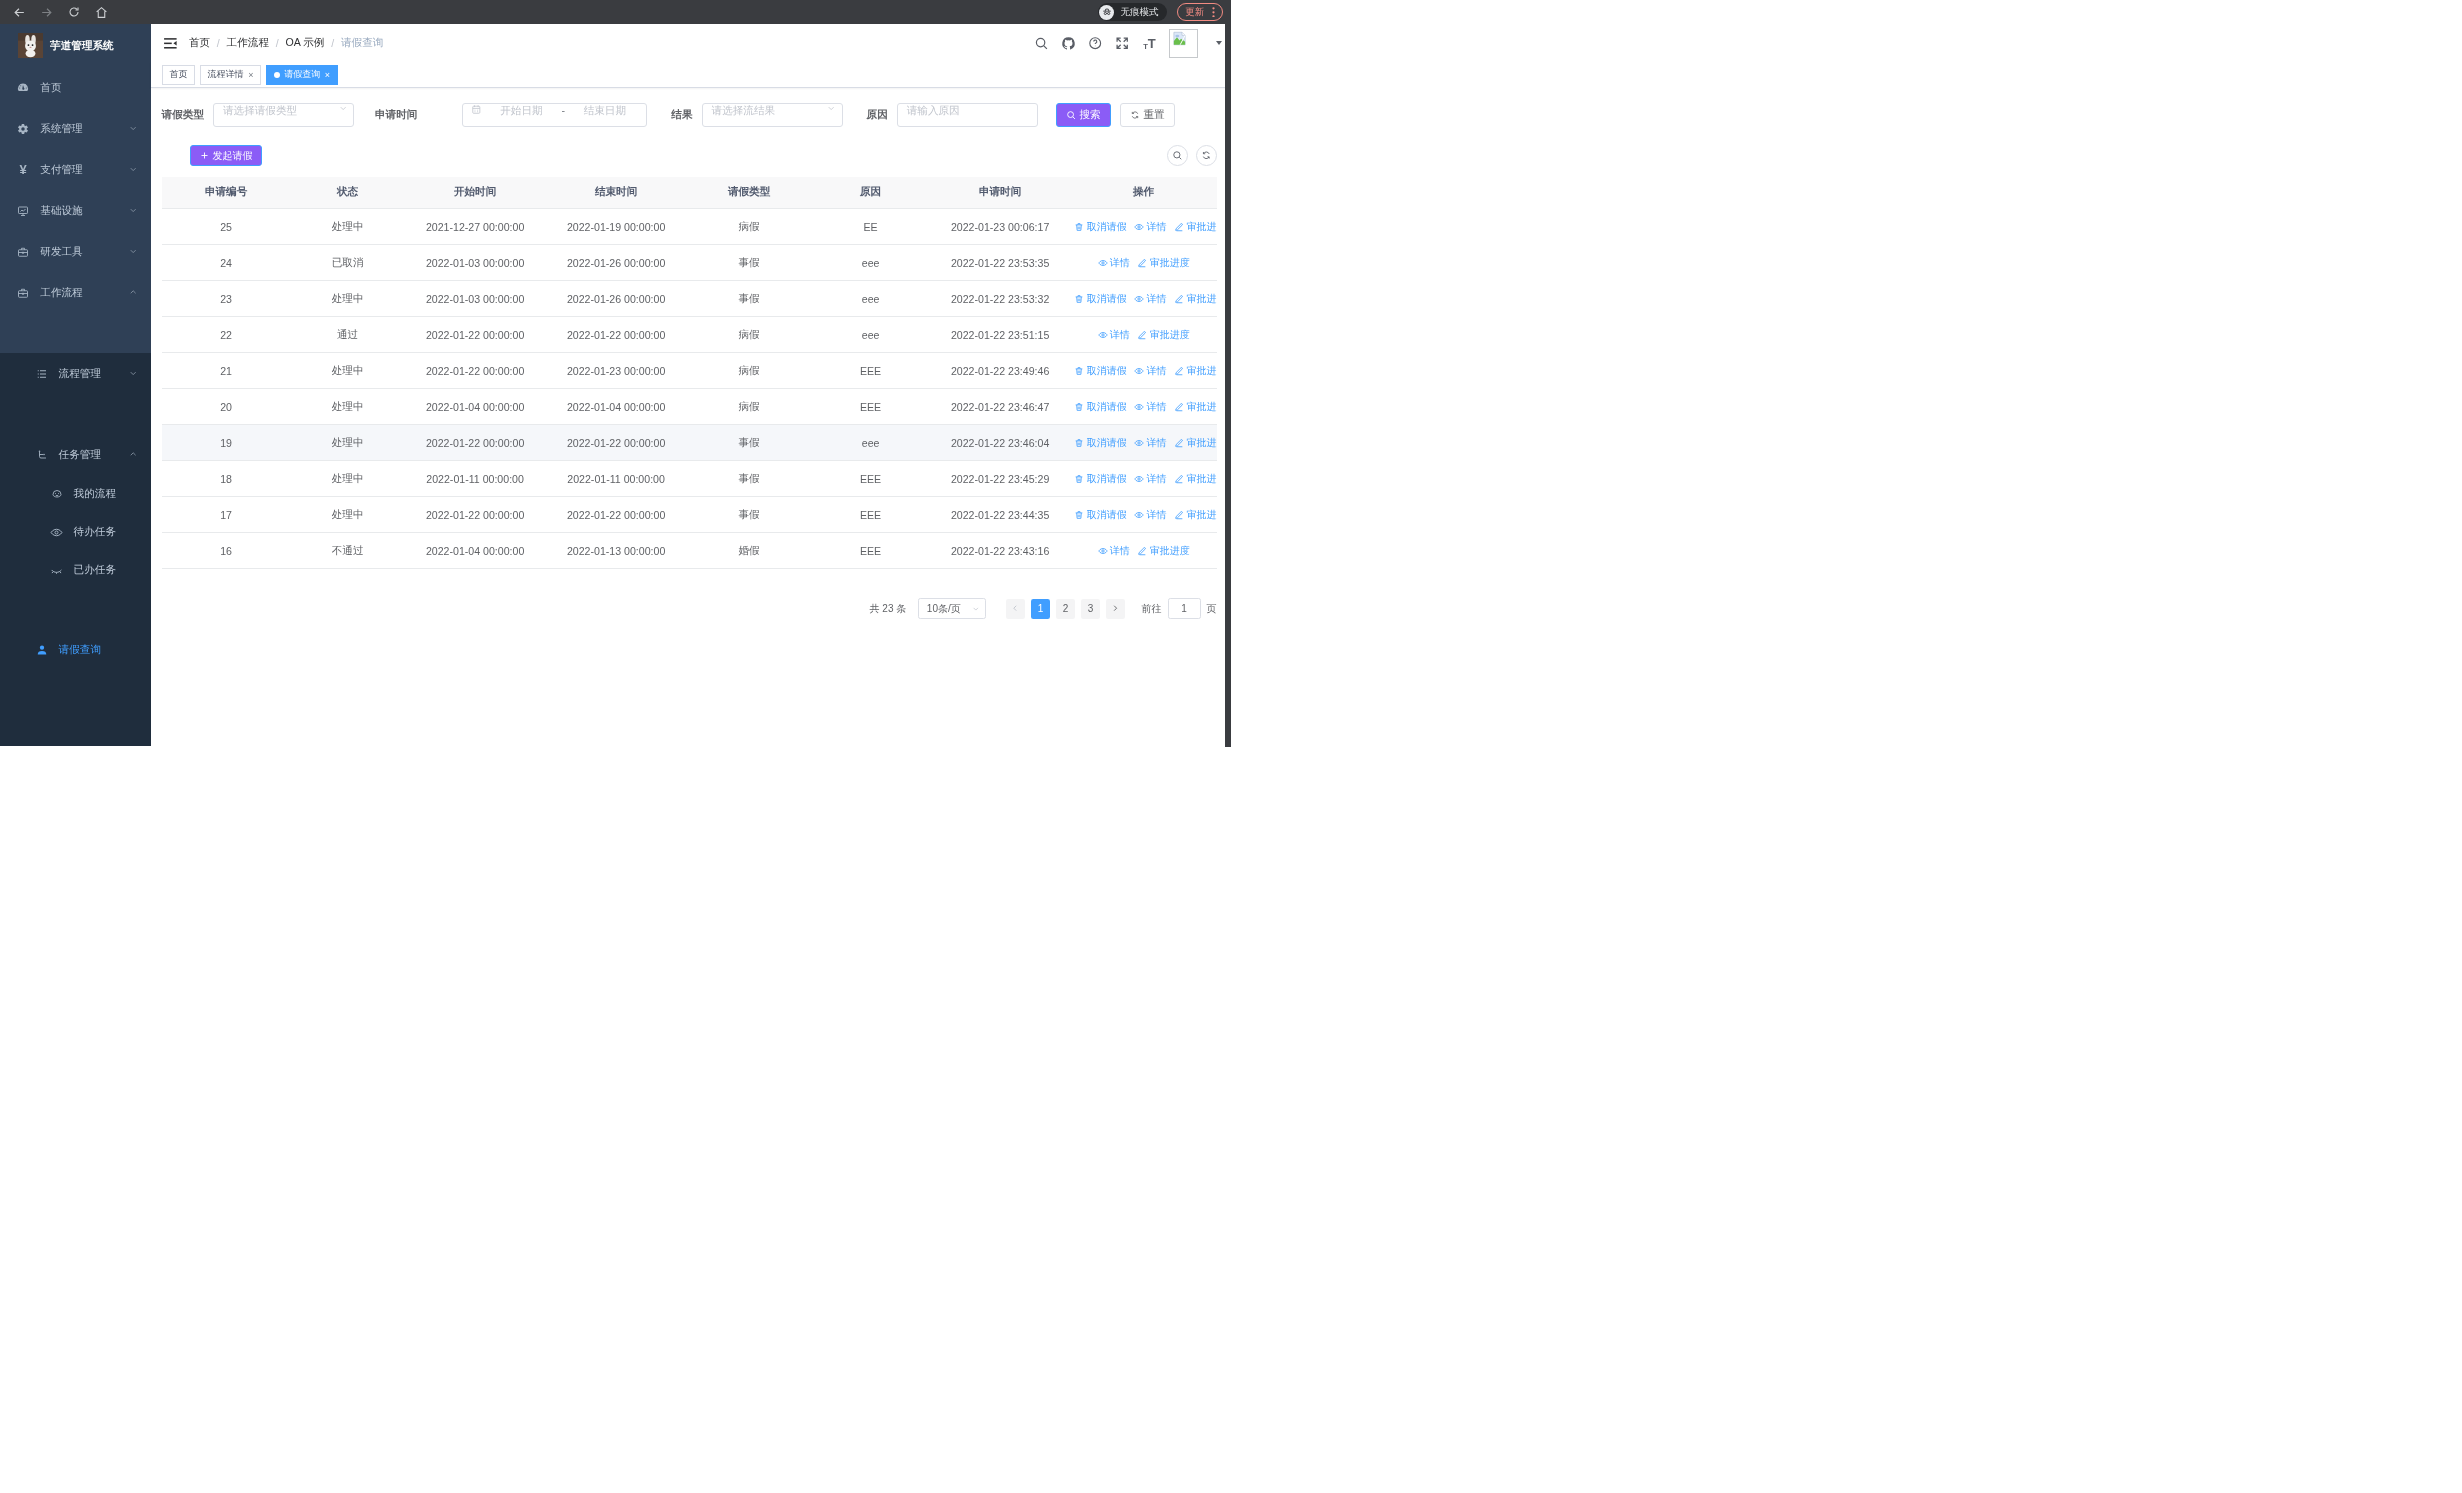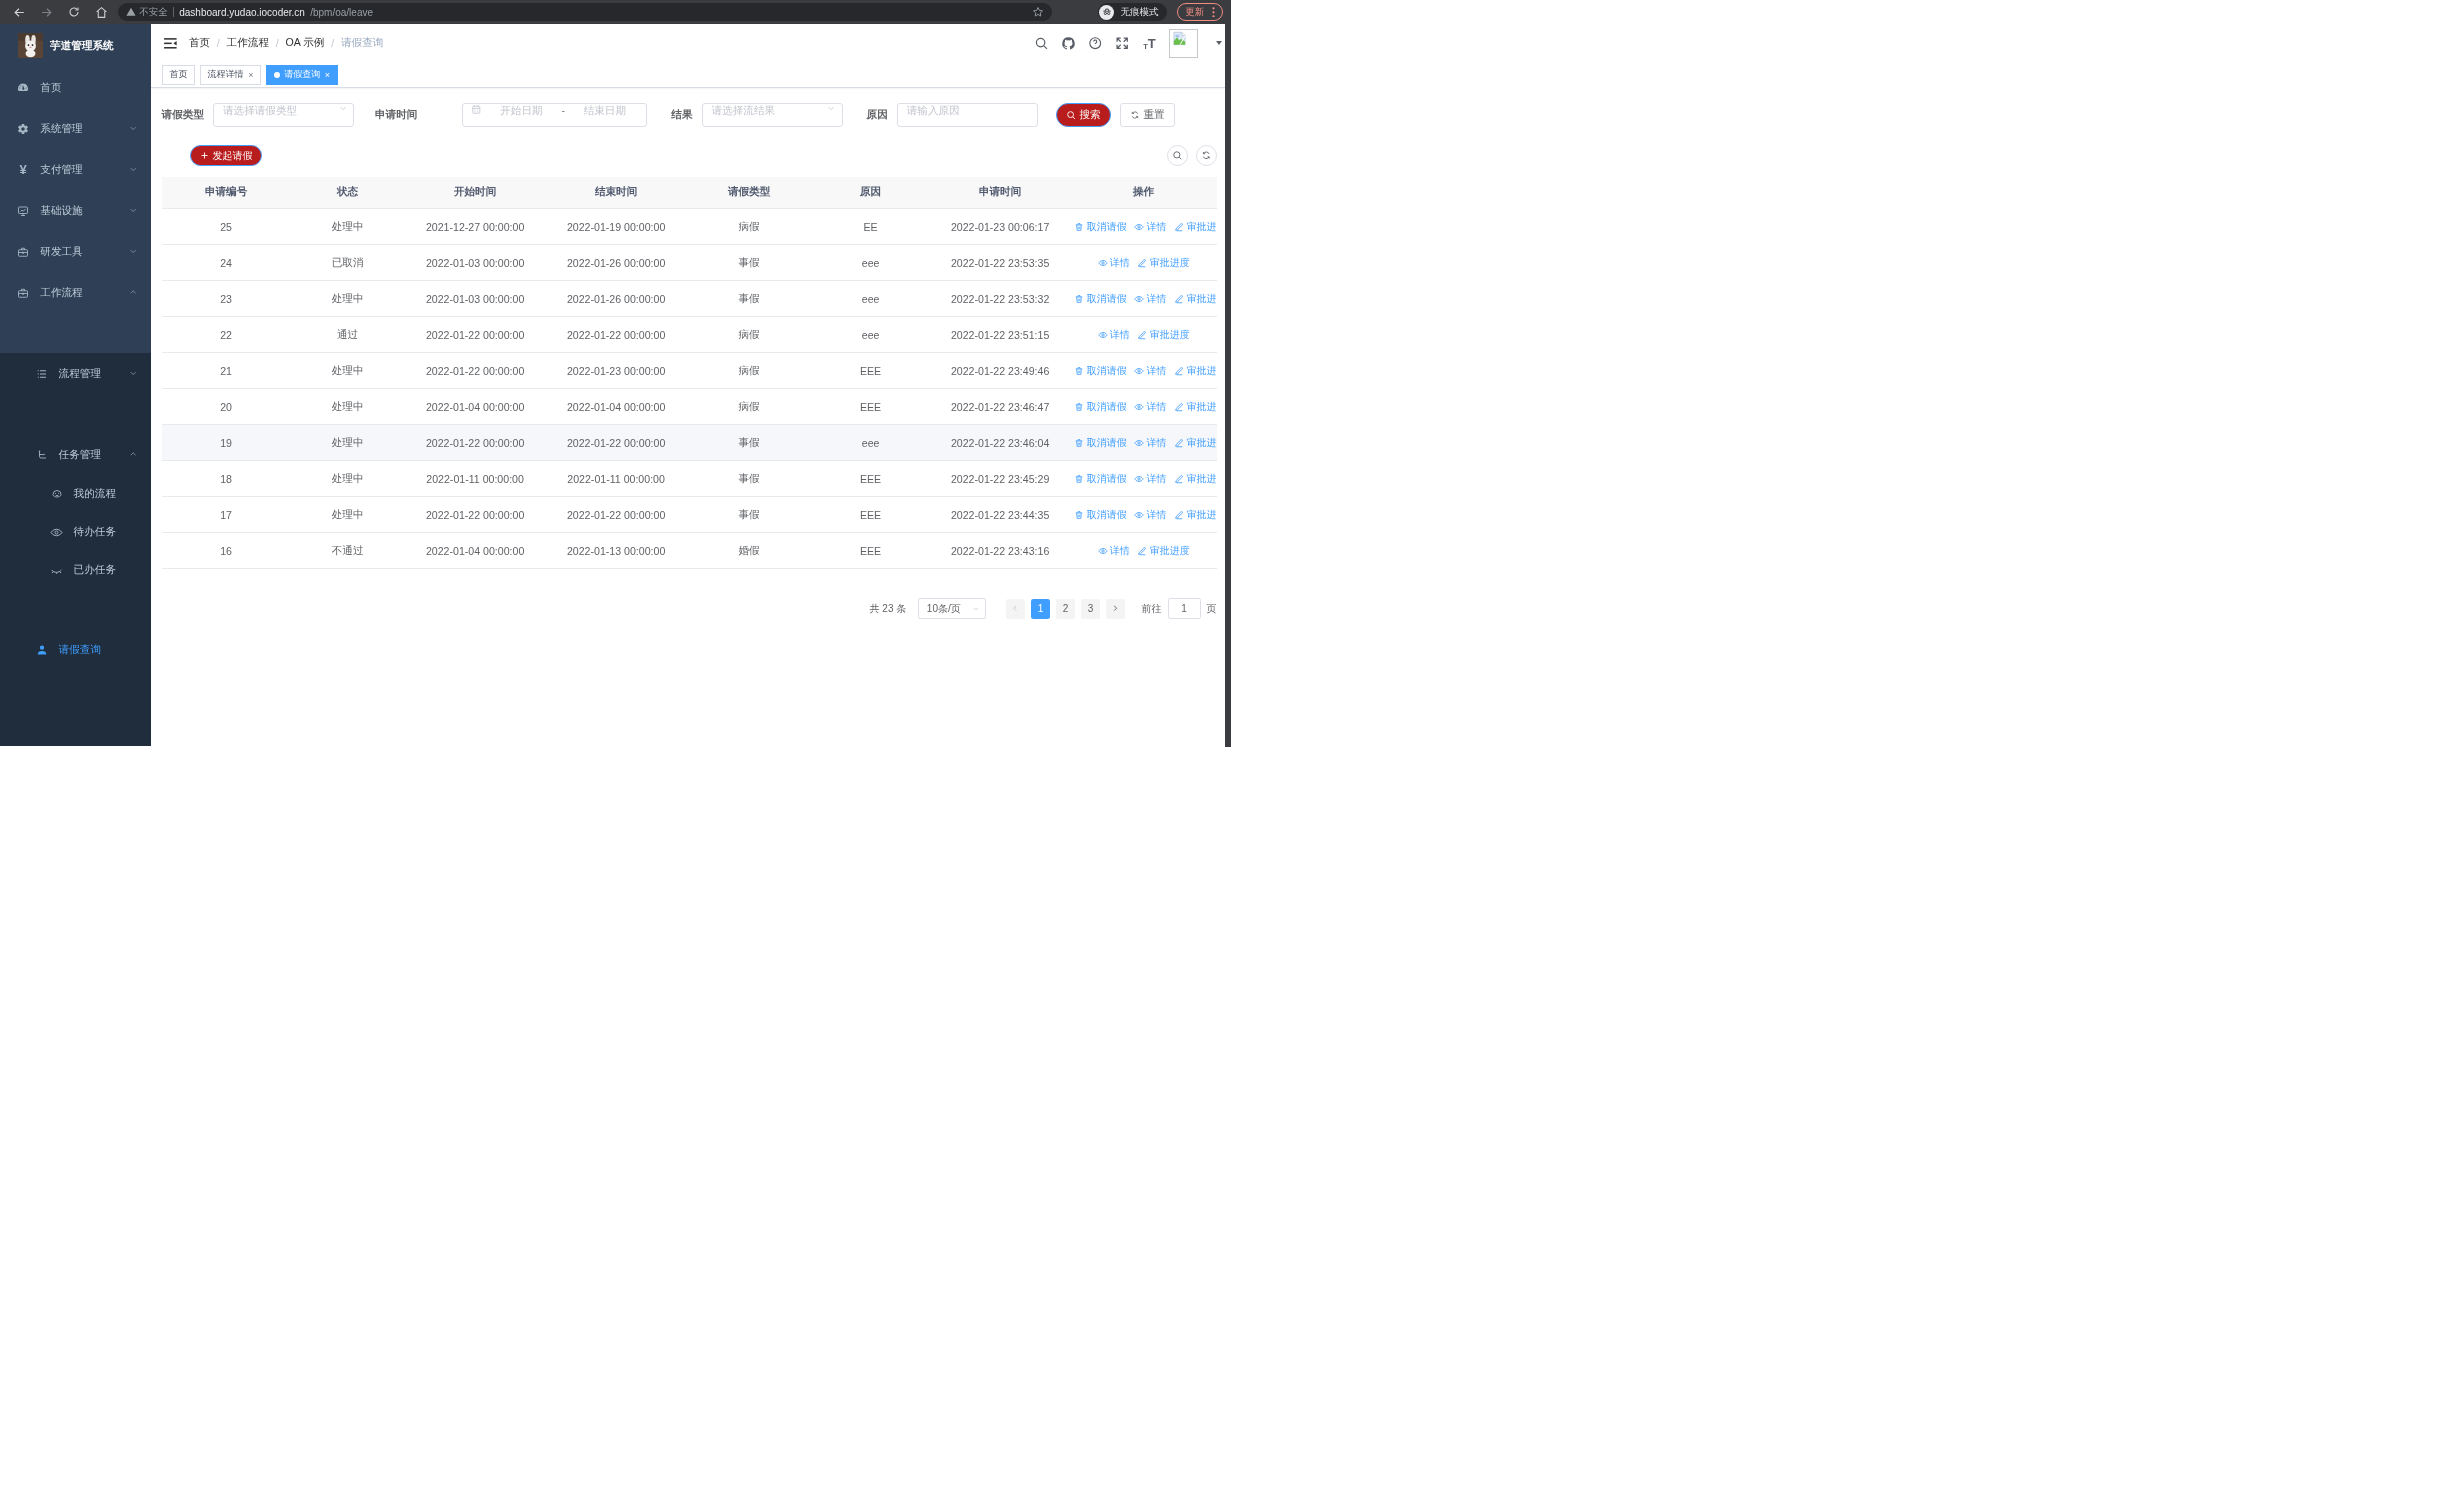--- a/index.html
+++ b/index.html
@@ -65,21 +65,21 @@
   .f-label { font-weight:bold; color:#606266; font-size:10.6px; margin-right:9px; white-space:nowrap; }
   .ctrl { height:24px; border:0.8px solid #dcdfe6; border-radius:3px; background:#fff; display:flex; align-items:flex-start; color:#c0c4cc; font-size:10.6px; }
   .sel { width:141px; padding:0 6px 0 9px; justify-content:space-between; }
   .sel .chevd { color:#c0c4cc; }
   .daterange { width:185px; padding:0 7.6px; gap:6px;margin-left:36px; }
   .daterange .dsep { color:#757a80; }
   .daterange span.ph { flex:1; text-align:center; }
   .txt { width:141px; padding:0 9px; }
   .gap1 { width:21px; } .gap2 { width:24px; }
   .btn { height:24px; border-radius:3px; font-size:10.6px; display:flex; align-items:center; justify-content:center; gap:3.8px; cursor:pointer; border:0.8px solid #dcdfe6; background:#fff; color:#606266; }
-  .btn.primary { background:#b91c1c; border-color:#409eff; color:#fff;border-radius:12px; }
+  .btn.primary { background:#8b5cf6; border-color:#409eff; color:#fff; }
   .btn-search { width:55px; margin-left:18px; }
   .btn-reset { width:55px; margin-left:9px; }
 
   
   .toolbar { margin-top:18px; display:flex; align-items:center;padding-left:28px; }
   .btn-create { height:20.5px; font-size:10px; padding:0 9px; }
   .toolbar-right { margin-left:auto; display:flex; gap:7.6px; }
   .circle-btn { width:21px; height:21px; border-radius:50%; border:0.8px solid #dcdfe6; color:#5a5e66; display:flex; align-items:center; justify-content:center; background:#fff; cursor:pointer; }
 
   
@@ -123,35 +123,20 @@
     <svg width="12" height="12" viewBox="0 0 24 24" fill="none" stroke="currentColor" stroke-width="2.2">
         <path d="M20 12a8 8 0 1 1-2.3-5.6M20 3v5h-5"></path>
       </svg>
   </div>
   <div class="navic">
     <svg width="13" height="13" viewBox="0 0 24 24" fill="none" stroke="currentColor" stroke-width="2">
         <path d="M3 11l9-8 9 8M6 9.5V21h12V9.5"></path>
       </svg>
   </div>
 
-  <div class="urlbar">
-    <span class="warn">
-      <svg width="10" height="10" viewBox="0 0 24 24" fill="#9aa0a6">
-          <path d="M12 2L1 21h22L12 2zm1 14h-2v2h2v-2zm0-7h-2v5h2V9z"></path>
-        </svg>
-      <span>不安全</span>
-    </span>
-    <span class="sep"></span>
-    <span class="url-host">dashboard.yudao.iocoder.cn</span>
-      <span class="url-path">/bpm/oa/leave</span>
-    <span class="spacer"></span>
-    <svg width="12" height="12" viewBox="0 0 24 24" fill="none" stroke="#9aa0a6" stroke-width="1.8">
-        <path d="M12 3l2.7 5.8 6.3.8-4.6 4.3 1.2 6.2-5.6-3.2-5.6 3.2 1.2-6.2L3 9.6l6.3-.8z"></path>
-      </svg>
-  </div>
 
   <div style="flex:1"></div>
 
   <div class="incog">
     <span class="circ">
       <svg width="10" height="10" viewBox="0 0 24 24" fill="none" stroke="currentColor" stroke-width="2">
           <path d="M3 10h18M7.5 10l1.6-5h5.8l1.6 5"></path>
           <circle cx="8" cy="15.5" r="2.6"></circle>
           <circle cx="16" cy="15.5" r="2.6"></circle>
           <path d="M10.6 15.5h2.8"></path>

